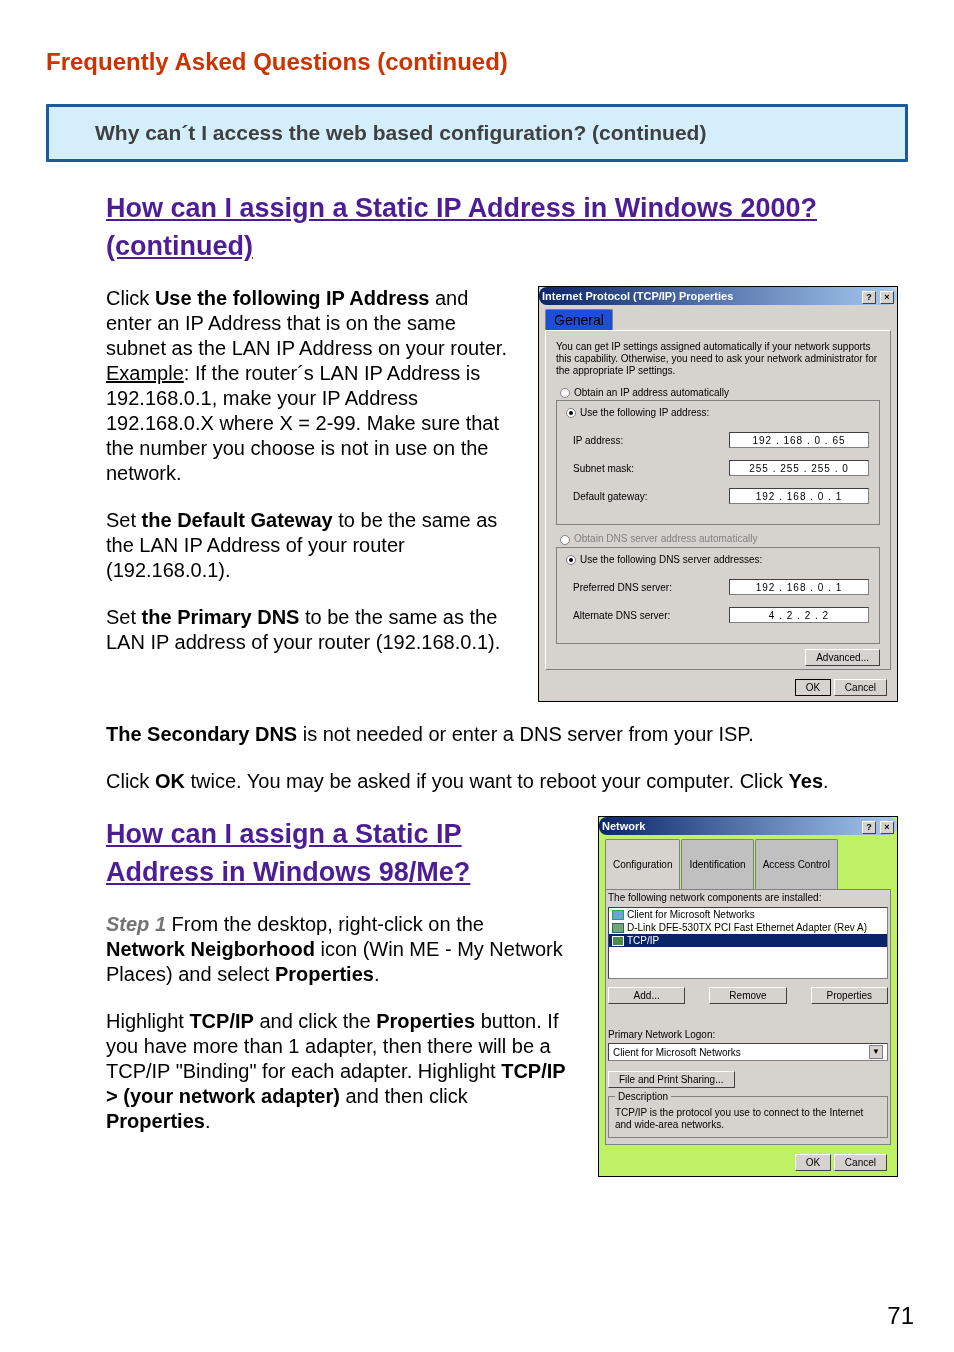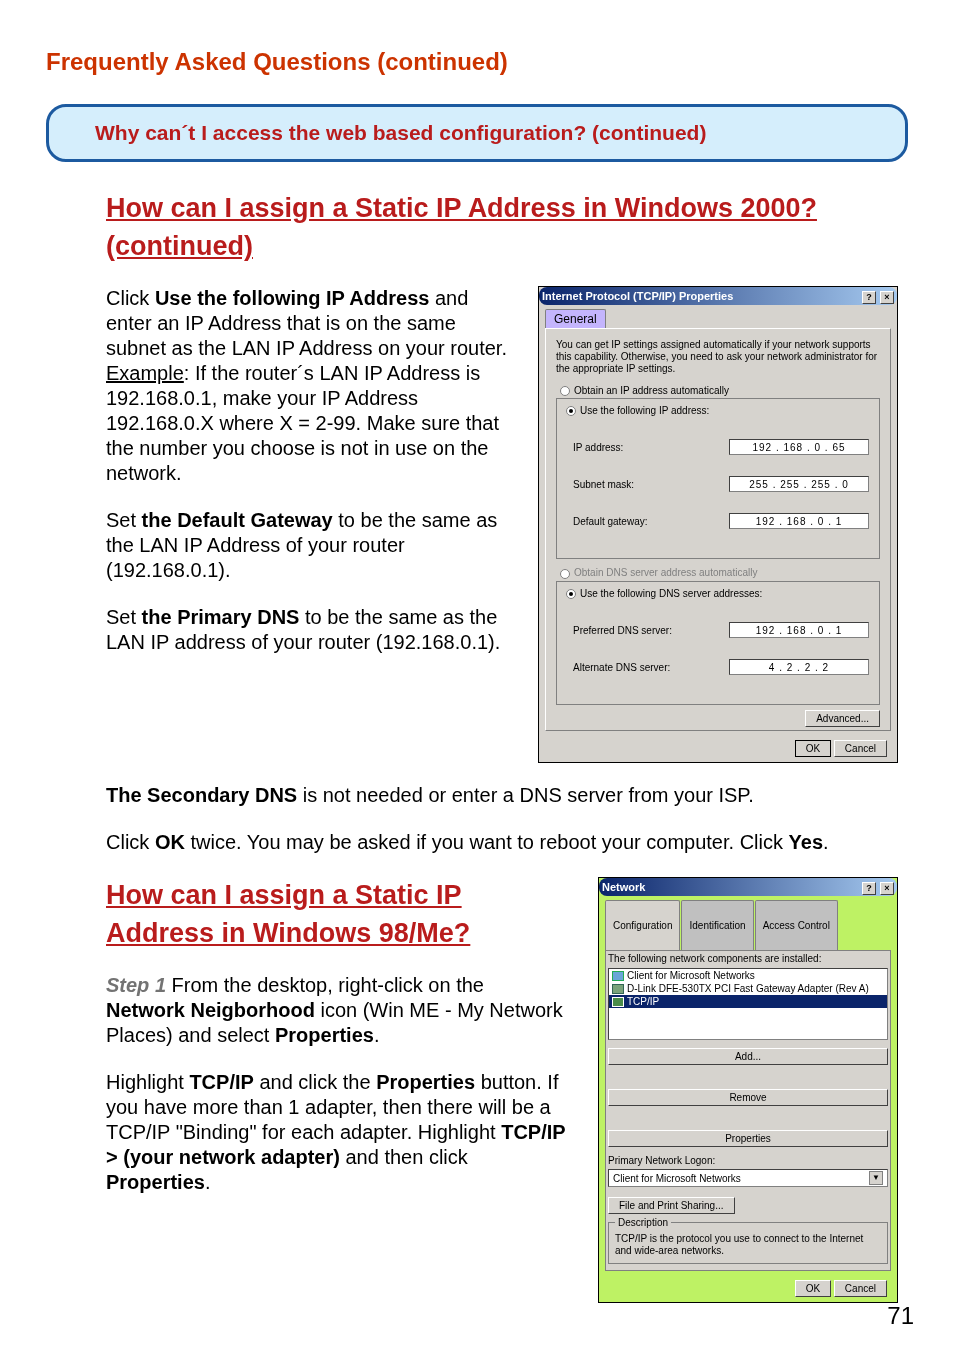--- a/index.html
+++ b/index.html
@@ -14,30 +14,30 @@
   }
   .page-title {
     color: #cc3300;
     font-weight: bold;
     font-size: 24px;
     margin-bottom: 22px;
   }
   .callout {
     background: #d5eefc;
     border: 3px solid #1c5aa0;
-    border-radius: 20px;
+    border-radius: 1px;
     padding: 14px 46px;
-    color: #b91c1c;
+    color: #404040;
     font-weight: bold;
     font-size: 21px;
     margin-bottom: 28px;
     margin-top: 28px;
   }
   .section-heading {
-    color: #b91c1c;
+    color: #4c1d95;
     font-weight: bold;
     font-size: 27px;
     text-decoration: underline;
     line-height: 1.4;
     margin: 0 0 20px 60px;
   }
   .body-block {
     margin-left: 60px;
     margin-right: 10px;
   }
@@ -92,25 +92,25 @@
     text-align: center;
     color: #000;
     font-weight: bold;
     margin-left: 1px;
   }
   .tab-strip { padding: 4px 6px 0 6px; }
   .tab {
     display: inline-block;
     border: 1px solid #808080;
     border-bottom: none;
-    background: #c4b5fd;
+    background: #1d4ed8;
     padding: 2px 8px;
     border-top-left-radius: 2px;
     border-top-right-radius: 2px;
-    font-size: 12px;
+    font-size: 14px;
   }
   .panel {
     margin: 0 6px 6px 6px;
     border: 1px solid #fff;
     border-top-color: #fff;
     border-left-color: #fff;
     border-right-color: #808080;
     border-bottom-color: #808080;
     padding: 10px 10px 6px 10px;
     background: #d6d3ce;
@@ -119,21 +119,21 @@
   .radio-row { font-size: 10px; margin: 4px 0 2px 4px; }
   .radio-row .r { display:inline-block; width:10px; height:10px; border:1px solid #808080; border-radius:50%; background:#fff; vertical-align:middle; margin-right:4px; position:relative;}
   .radio-row .r.checked::after{content:"";position:absolute;left:2px;top:2px;width:4px;height:4px;background:#000;border-radius:50%;}
   .groupbox {
     border: 1px solid #808080;
     border-top-color:#808080;
     padding: 6px 10px 8px 10px;
     margin: 2px 0 8px 0;
     position: relative;
   }
-  .field-row { display:flex; align-items:center; justify-content:space-between; margin:21px 0; font-size:10px;padding-left:6px;}
+  .field-row { display:flex; align-items:center; justify-content:space-between; margin:12px 0; font-size:10px;padding-left:6px;}
   .field-row label { flex:1; }
   .ip-input {
     width: 140px;
     border:1px solid #808080;
     border-top-color:#404040; border-left-color:#404040;
     height:16px; background:#fff;
     display:flex; align-items:center; justify-content:center;
     font-size:10px; letter-spacing:1px;
   }
   .btn {
@@ -175,21 +175,21 @@
     border-top-color:#404040; border-left-color:#404040;
     height:72px; background:#fff; overflow:hidden;
     margin:4px 0 8px 0;
   }
   .list-item { font-size:10px; padding:1px 3px; display:flex; align-items:center; gap:3px;}
   .list-item.sel { background:#0a246a; color:#fff; }
   .ico { width:12px; height:10px; display:inline-block; }
   .ico-net { background: #6aa5d8; border:1px solid #2a5; }
   .ico-card { background: #7aa37a; border:1px solid #365; }
   .ico-proto { background: #4a8c4a; border:1px solid #fff; }
-  .btn-row98 { display:flex; gap:24px; margin-bottom:8px;flex-direction:column; }
+  .btn-row98 { display:flex; gap:24px; margin-bottom:25px; }
   .btn-row98 .btn { flex:1; }
   .dropdown {
     border:1px solid #808080;
     border-top-color:#404040; border-left-color:#404040;
     height:18px; background:#fff; display:flex; align-items:center;
     padding:0 4px; font-size:10px; justify-content:space-between;
     margin:3px 0 10px 0;
   }
   .dropdown .arrow { width:14px; height:14px; background:#d6d3ce; border:1px solid #808080; text-align:center; line-height:12px; font-size:8px;}
   .desc-box {
@@ -308,21 +308,21 @@
       </div>
       <div class="panel98">
         <div>The following network components are installed:</div>
         <div class="listbox">
           <div class="list-item">
               <span class="ico ico-net"></span>
               <span>Client for Microsoft Networks</span>
             </div>
           <div class="list-item">
               <span class="ico ico-card"></span>
-              <span>D-Link DFE-530TX PCI Fast Gateway Adapter (Rev A)</span>
+              <span>D-Link DFE-530TX PCI Fast Ethernet Adapter (Rev A)</span>
             </div>
           <div class="list-item sel">
               <span class="ico ico-proto"></span>
               <span>TCP/IP</span>
             </div>
         </div>
         <div class="btn-row98">
           <span class="btn">Add...</span>
           <span class="btn">Remove</span>
           <span class="btn">Properties</span>

